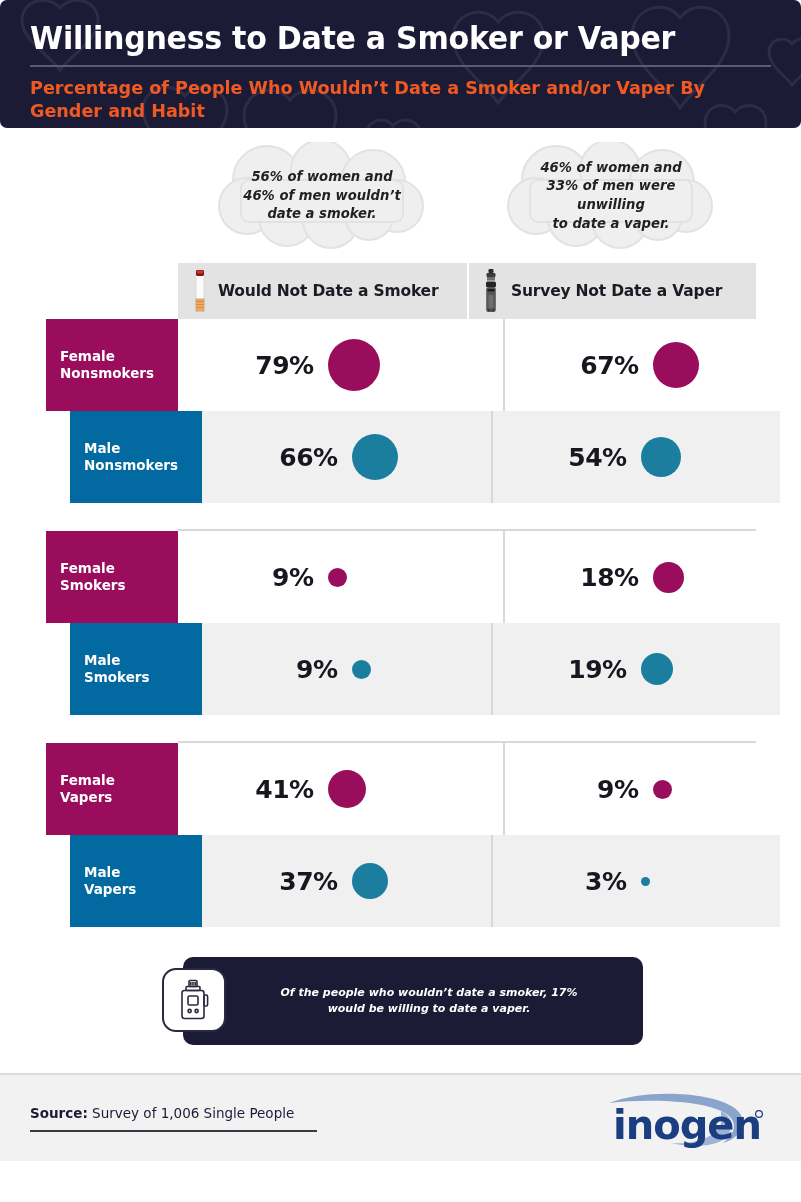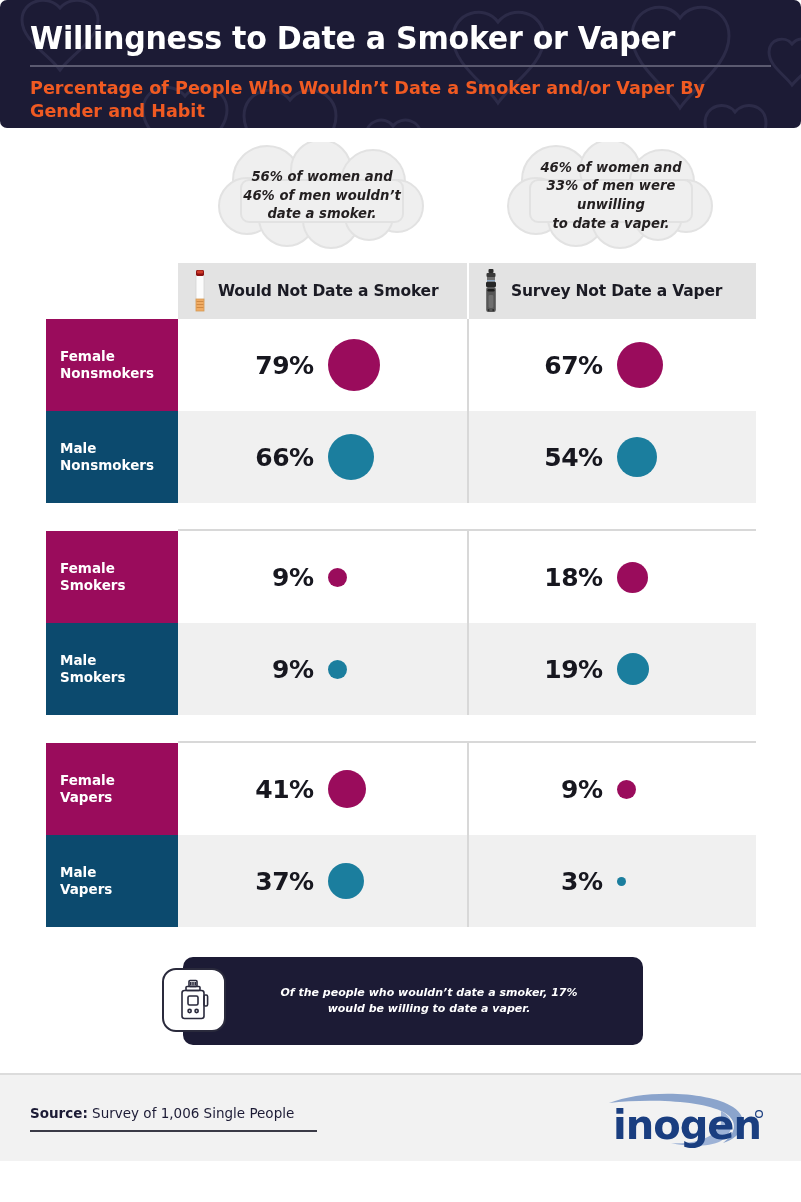--- a/index.html
+++ b/index.html
@@ -116,35 +116,35 @@
   .block { position: relative; }
   .block + .block { margin-top: 28px; }
   .row {
     position: relative;
     display: flex;
     height: 92px;
     margin-left: 46px;
     width: 710px;
   }
   .row.shade .cells { background: #f0f0f0; }
-  .row.plain .cells { background: #ffffff; }
+  .row.plain .cells { background: #ffffff; gap: 36px; }
   .rowlabel {
     flex: 0 0 132px;
     display: flex;
     flex-direction: column;
     justify-content: center;
     padding-left: 14px;
     color: #ffffff;
     font-size: 13.5px;
     font-weight: 700;
     line-height: 1.28;
     font-family: "DejaVu Sans", sans-serif;
   }
   .rowlabel.female { background: #9a0c5c; }
-  .rowlabel.male   { background: #0c4a6e; }
+  .rowlabel.male   { background: #0369a1; margin-left: 24px; }
   .cells { flex: 1; display: flex; position: relative; }
   .cell {
     flex: 0 0 289px;
     display: flex;
     align-items: center;
     justify-content: center;
     position: relative;
     gap: 14px;
   }
   .cell + .cell::before {

